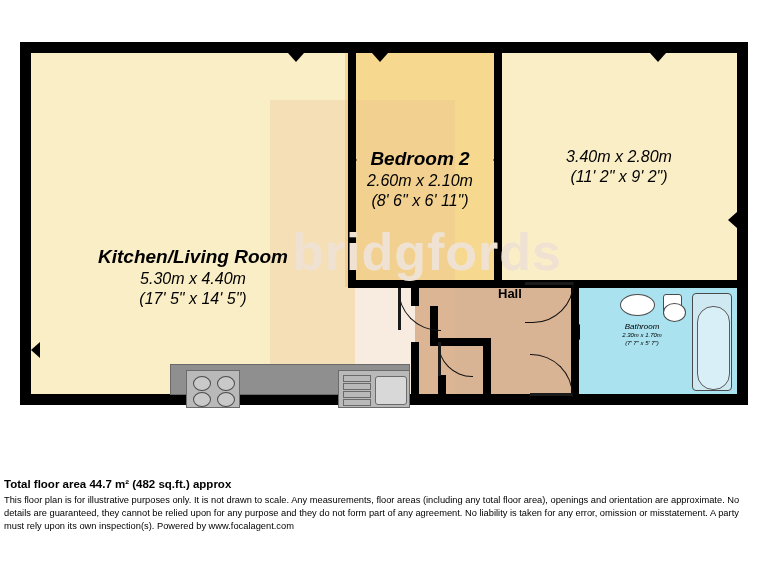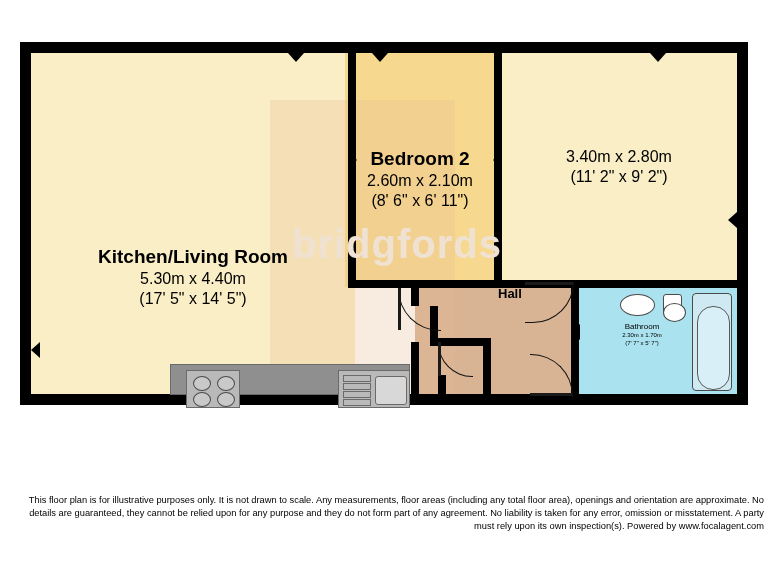--- a/index.html
+++ b/index.html
@@ -36,20 +36,21 @@
   .room-fill {
     position: absolute;
   }
   
   .room-label {
     position: absolute;
     text-align: center;
     color: #000000;
     line-height: 1.25;
     white-space: nowrap;
+    font-style: italic;
   }
   .room-label .rname {
     font-size: 19px;
     font-weight: bold;
     display: block;
   }
   .room-label .rdim {
     font-size: 16px;
     display: block;
   }
@@ -68,21 +69,21 @@
   .hall-label {
     position: absolute;
     font-size: 13px;
     font-weight: bold;
     color: #000;
     white-space: nowrap;
   }
   
   .watermark {
     position: absolute;
-    font-size: 40px;
+    font-size: 52px;
     font-weight: bold;
     color: #f0e2d2;
     letter-spacing: 1px;
     white-space: nowrap;
     user-select: none;
   }
   
   .fixture {
     position: absolute;
     box-sizing: border-box;
@@ -178,21 +179,21 @@
     text-align: left;
   }
   .disclaimer {
     position: absolute;
     left: 4px;
     top: 494px;
     width: 760px;
     font-size: 9.3px;
     line-height: 1.38;
     color: #000;
-    text-align: right;
+    text-align: left;
   }
 </style>
 </head>
 <body>
 
 <div id="floorplan">
 
   <div class="plan">
 
     <div class="room-fill" style="left:10px; top:10px; width:325px; height:343px; background:#faeec6;"></div>
@@ -319,20 +320,21 @@
     <div class="room-label small" style="left:576px; top:280px; width:92px;">
       <span class="rname">Bathroom</span>
       <span class="rdim">2.30m x 1.70m</span>
       <span class="rdimimp">(7' 7" x 5' 7")</span>
     </div>
 
     <div class="hall-label" style="left:478px; top:244px;">Hall</div>
 
   </div>
 
+  <div class="total-area">Total floor area 44.7 m² (482 sq.ft.) approx</div>
 
   <div class="disclaimer">
     <div>This floor plan is for illustrative purposes only. It is not drawn to scale. Any measurements, floor areas (including any total floor area), openings and orientation are approximate. No</div>
     <div>details are guaranteed, they cannot be relied upon for any purpose and they do not form part of any agreement. No liability is taken for any error, omission or misstatement. A party</div>
     <div>must rely upon its own inspection(s). Powered by www.focalagent.com</div>
   </div>
 
 </div>
 
 </body></html>

